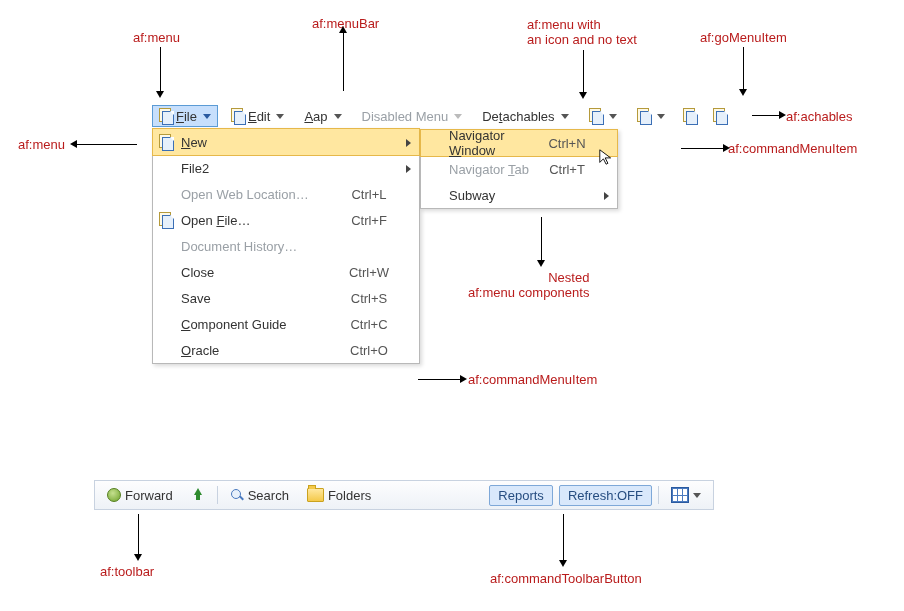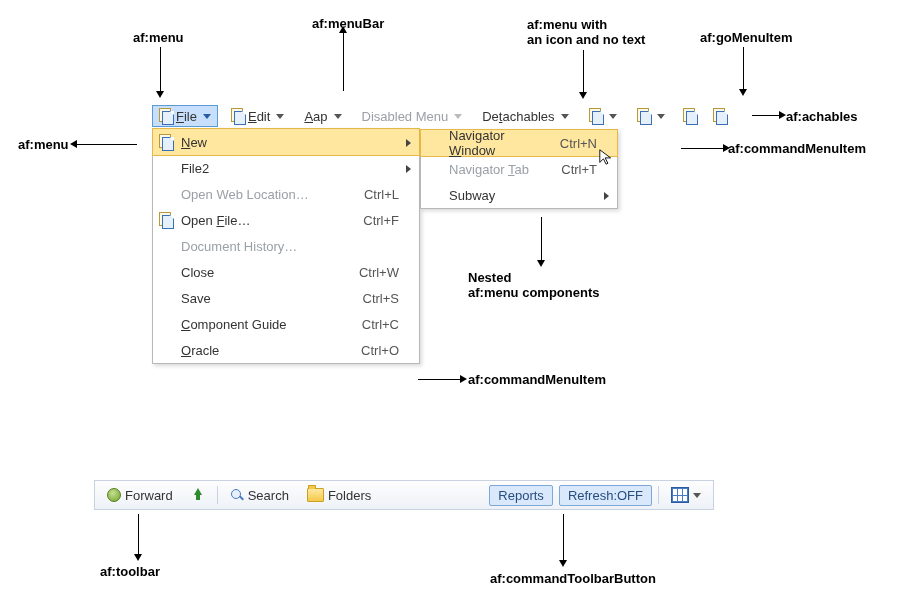--- a/index.html
+++ b/index.html
@@ -11,23 +11,22 @@
     background: #fff;
   }
   .canvas {
     position: relative;
     width: 904px;
     height: 611px;
   }
   .annotation {
     position: absolute;
     font-size: 13px;
-    color: #000000;
+    color: #b91c1c;
     white-space: pre;
-    font-weight: bold;
   }
   .arrow-h {
     position: absolute;
     height: 1px;
     background: #000;
   }
   .arrow-v {
     position: absolute;
     width: 1px;
     background: #000;
@@ -136,21 +135,21 @@
     display: flex;
     align-items: center;
     justify-content: flex-start;
   }
   .dropdown .item .label {
     flex: 1;
     padding-left: 2px;
   }
   .dropdown .item .accel {
     width: 60px;
-    text-align: right;
+    text-align: center;
     color: #555;
   }
   .dropdown .item .subarrow {
     width: 12px;
     text-align: right;
   }
   .dropdown .item.highlight {
     background: #ffe7a0;
     border: 1px solid #e6b84a;
     margin: -1px;
@@ -281,21 +280,21 @@
 <div class="canvas">
 
   <div class="annotation" style="left:133px; top:30px;">af:menu</div>
   <div class="annotation" style="left:312px; top:16px;">af:menuBar</div>
   <div class="annotation" style="left:527px; top:17px;">af:menu with
 an icon and no text</div>
   <div class="annotation" style="left:700px; top:30px;">af:goMenuItem</div>
   <div class="annotation" style="left:18px; top:137px;">af:menu</div>
   <div class="annotation" style="left:786px; top:109px;">af:achables</div>
   <div class="annotation" style="left:728px; top:141px;">af:commandMenuItem</div>
-  <div class="annotation" style="left:468px; top:270px;">Nested
+  <div class="annotation" style="left:468px; top:270px;text-align:right;">Nested
 af:menu components</div>
   <div class="annotation" style="left:468px; top:372px;">af:commandMenuItem</div>
   <div class="annotation" style="left:100px; top:564px;">af:toolbar</div>
   <div class="annotation" style="left:490px; top:571px;">af:commandToolbarButton</div>
 
   <div class="arrow-v" style="left:160px; top:47px; height:44px;"></div>
   <div class="arrow-head down" style="left:156px; top:91px;"></div>
 
   <div class="arrow-v" style="left:343px; top:33px; height:58px;"></div>
   <div class="arrow-head up" style="left:339px; top:26px;"></div>

